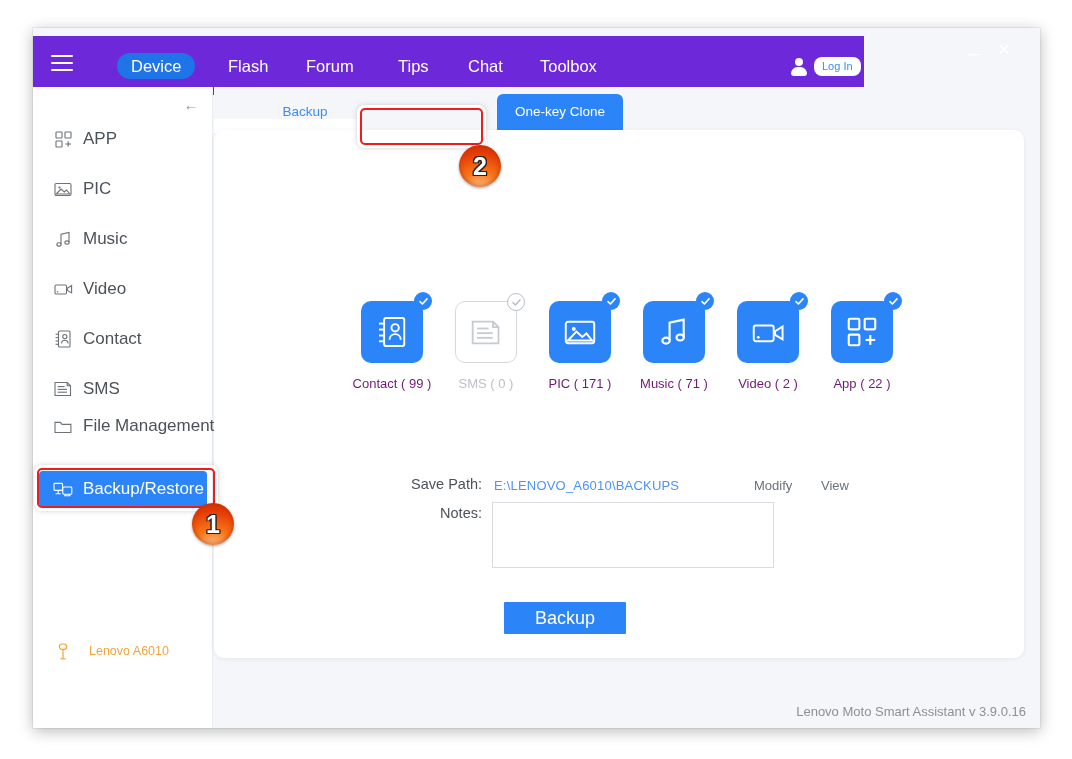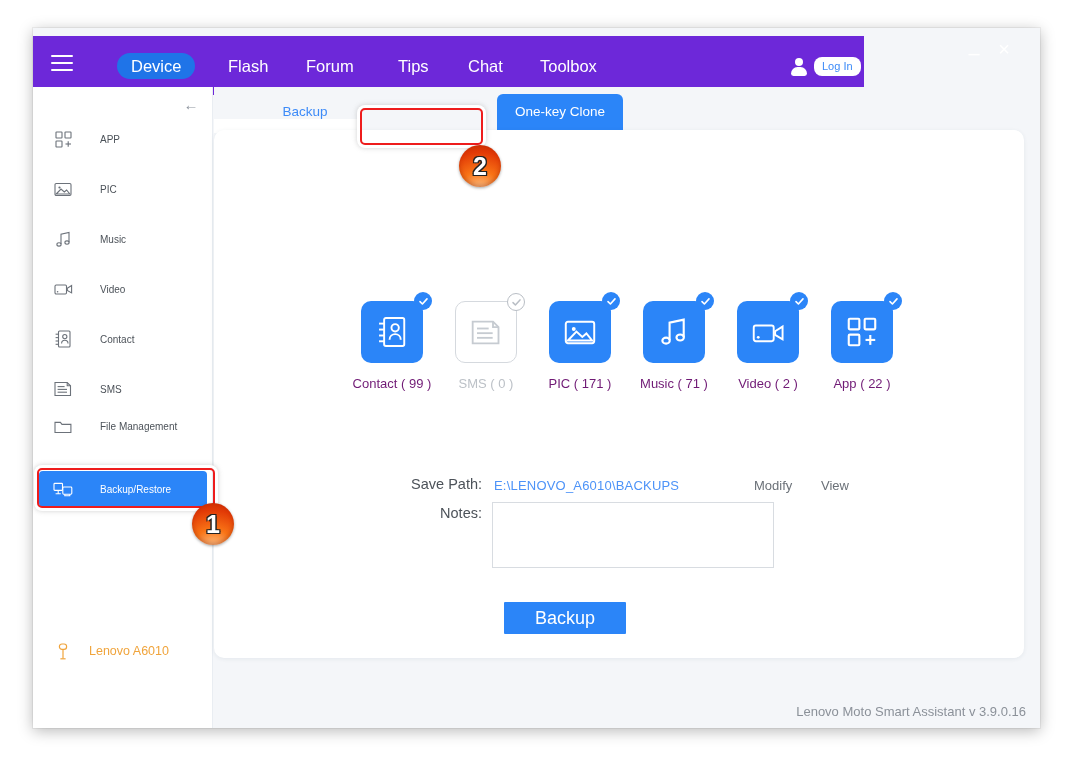--- a/index.html
+++ b/index.html
@@ -100,21 +100,21 @@
     width: 168px; height: 36px;
     display: flex; align-items: center;
     cursor: pointer; border-radius: 4px;
   }
   .side-item .ico {
     width: 24px; height: 20px; margin-left: 12px;
     display: flex; align-items: center; justify-content: center;
     flex: none;
   }
   .side-item .lbl {
-    margin-left: 25px; font-size: 10px; color: #4c5259;
+    margin-left: 8px; font-size: 17px; color: #4c5259;
     white-space: nowrap;
   }
   .side-item.selected { background: #2b85f8; }
   .side-item.selected .lbl { color: #ffffff; }
   #side-0 { top: 34px; }
   #side-1 { top: 84px; }
   #side-2 { top: 134px; }
   #side-3 { top: 184px; }
   #side-4 { top: 234px; }
   #side-5 { top: 284px; }

